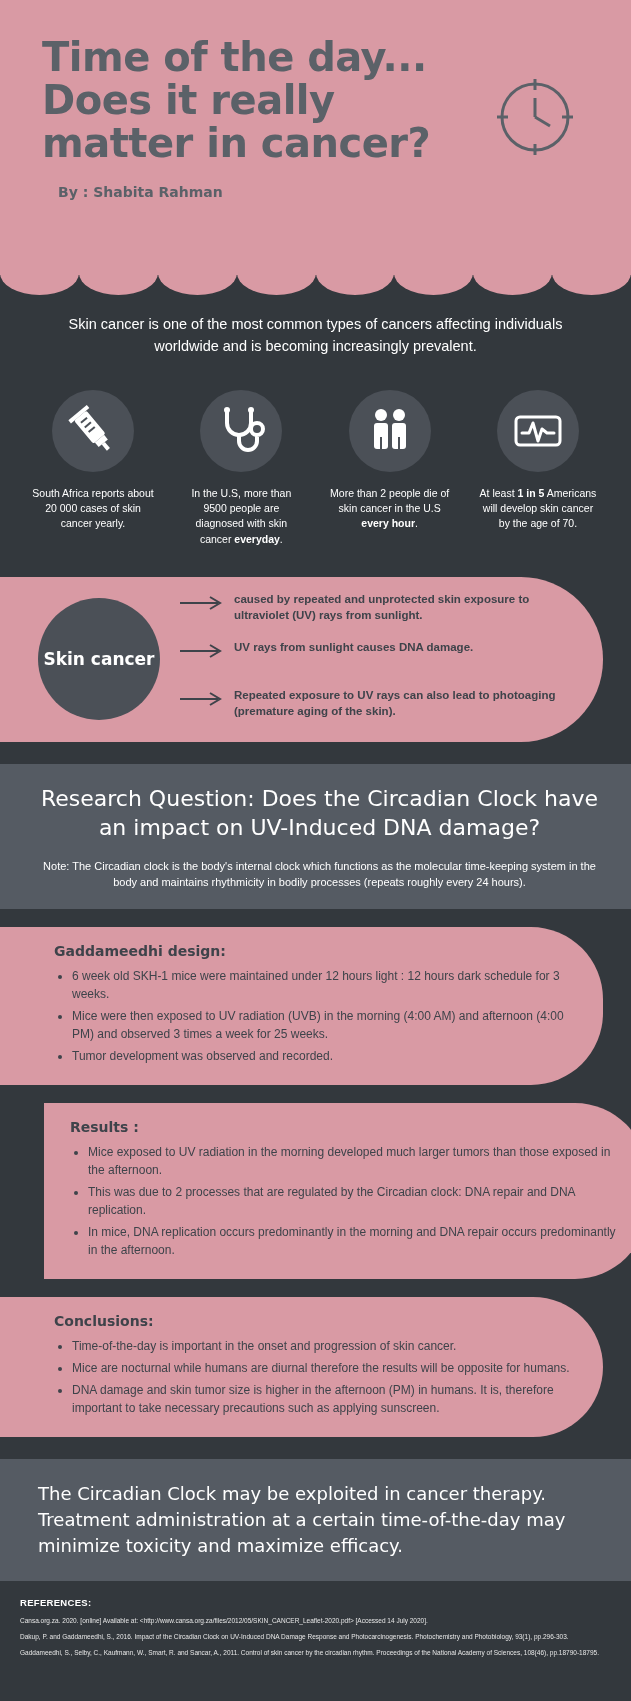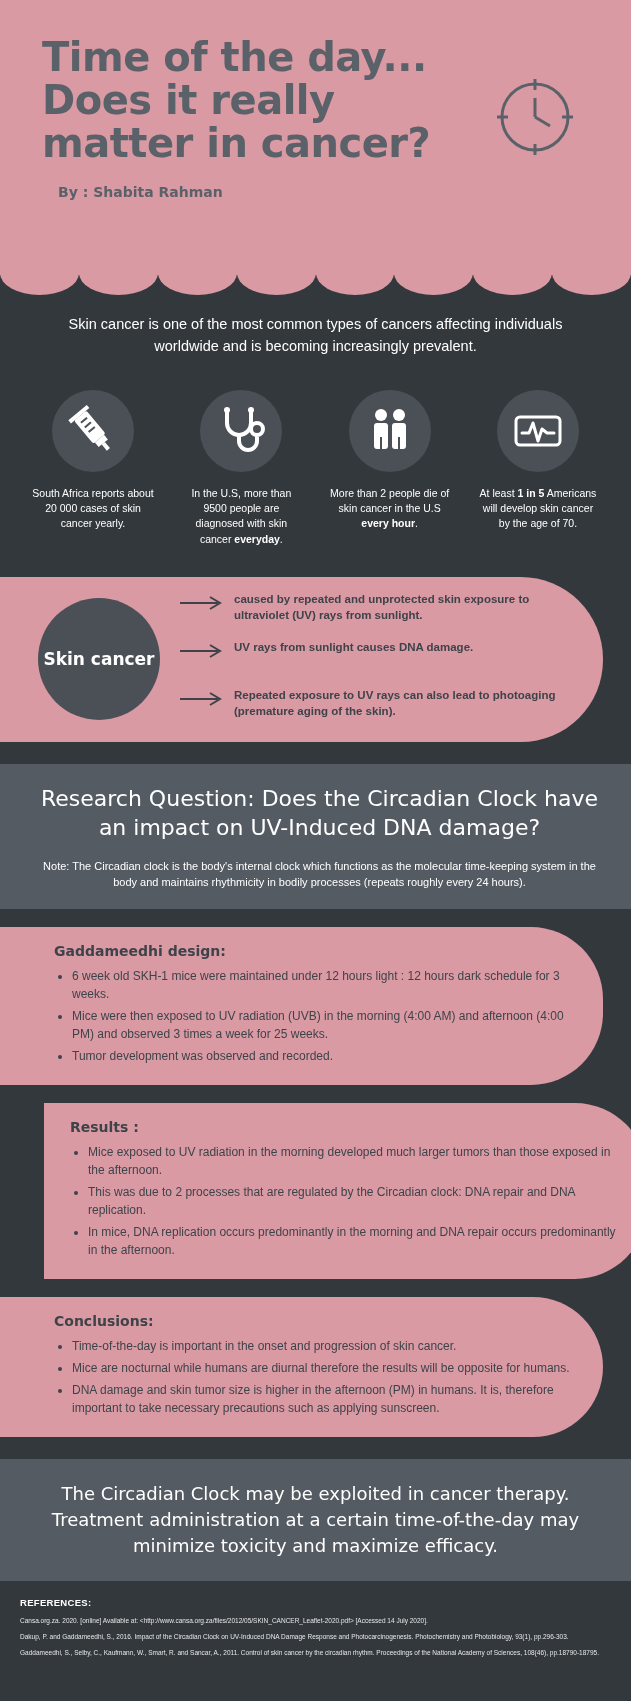--- a/index.html
+++ b/index.html
@@ -209,21 +209,21 @@
     font-size: 12px;
     line-height: 1.5;
     margin-bottom: 4px;
   }
 
   
   .closing {
     background: #555b63;
     margin-top: 22px;
     padding: 22px 38px;
-    text-align: center;
+    text-align: left;
     color: #ffffff;
     font-size: 18px;
     line-height: 1.45;
     font-family: "DejaVu Sans", sans-serif;
   }
 
   
   .refs {
     background: #33383d;
     padding: 16px 20px 18px 20px;

